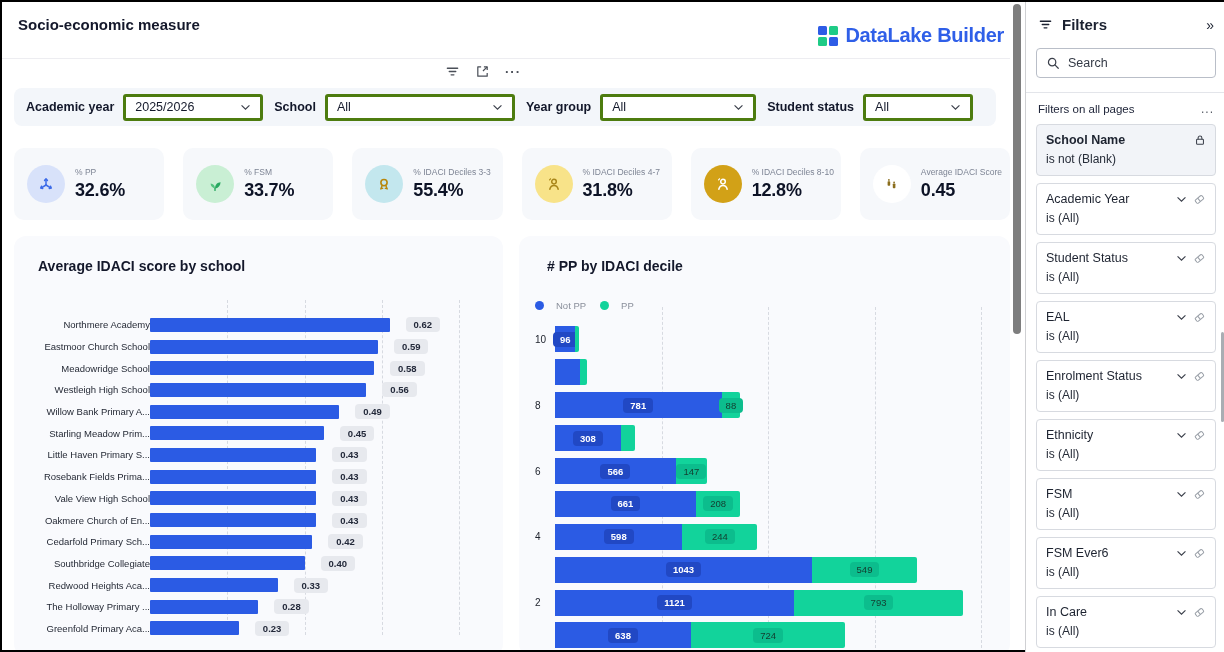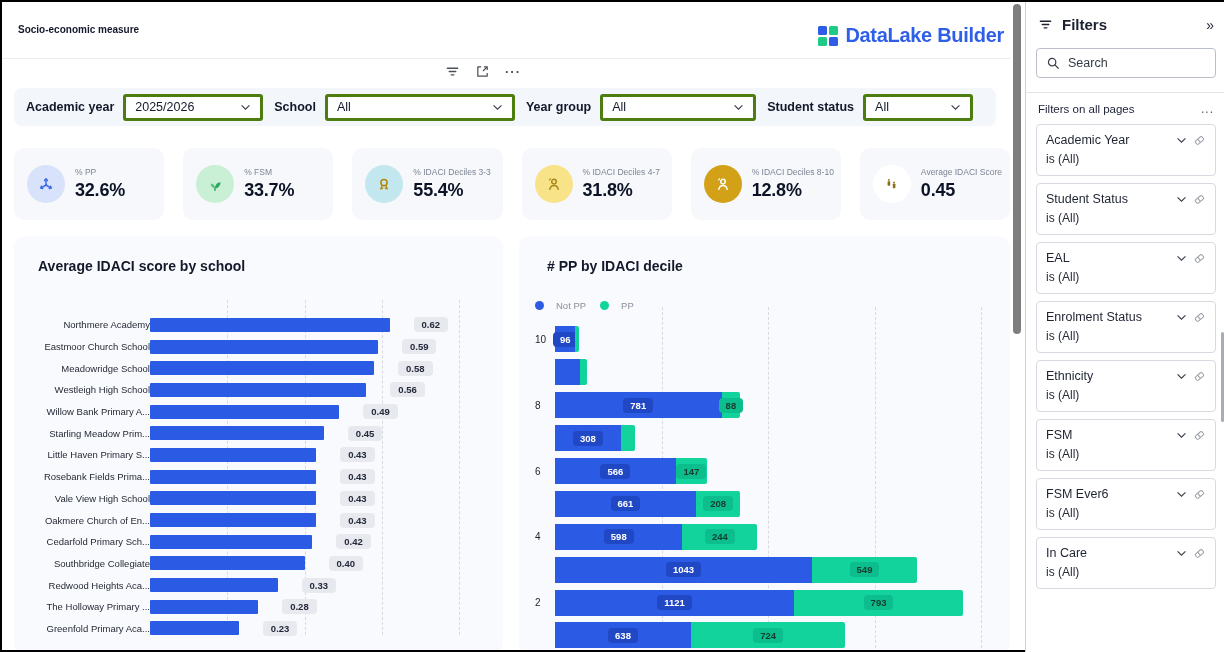--- a/index.html
+++ b/index.html
@@ -4,21 +4,21 @@
 <style>
   * { margin:0; padding:0; box-sizing:border-box; }
   html,body { width:1224px; height:652px; overflow:hidden; background:#fff;
     font-family:"Liberation Sans", sans-serif; }
   .app { position:relative; width:1224px; height:652px; background:#fff;
     border-top:2px solid #000; border-left:2px solid #000; border-bottom:2px solid #000; }
 
   
   .dashboard { position:absolute; left:0; top:0; width:1008px; height:648px; background:#fff; overflow:hidden; }
   .header-rule { position:absolute; left:0; top:56px; width:100%; height:1px; background:#ededf1; }
-  .page-title { position:absolute; left:16px; top:22px; font-size:10px; font-weight:700; color:#14182b; }
+  .page-title { position:absolute; left:16px; top:14px; font-size:15px; font-weight:700; color:#14182b; }
   .logo { position:absolute; right:6px; top:22px; display:flex; align-items:center; gap:7px; }
   .logo-mark { display:grid; grid-template-columns:9px 9px; grid-template-rows:9px 9px; gap:2px; }
   .logo-mark span { display:block; border-radius:1.5px; }
   .lm-a { background:#2e5ce6; } .lm-b { background:#1ecb86; }
   .logo-text { font-size:20px; font-weight:700; color:#2f5fe8; letter-spacing:-0.3px; }
 
   .visual-toolbar { position:absolute; left:443px; top:62px; display:flex; align-items:center; gap:15px; color:#4a4f58; }
   .vt-btn { cursor:pointer; display:flex; align-items:center; }
   .vt-more { font-size:13px; font-weight:700; letter-spacing:1px; color:#4a4f58; line-height:10px; }
 
@@ -49,37 +49,37 @@
   .grid { position:absolute; top:-14px; bottom:4px; }
   .gridline { position:absolute; top:0; bottom:0; width:0; border-left:1px dashed #d7dae1; }
 
   
   .plot-left { margin-top:40px; }
   .lrow { display:flex; align-items:center; height:21.7px; }
   .lcat { width:126px; flex:0 0 126px; text-align:right; padding-right:0; font-size:9.5px;
     color:#1f2430; font-weight:500; white-space:nowrap; overflow:hidden; }
   .lbar-area { position:relative; flex:1; display:flex; align-items:center; height:100%; }
   .lbar { height:14px; background:#2b5be4; border-radius:1px; cursor:pointer; }
-  .lchip { margin-left:24px; background:#e7e9ee; color:#23293a; font-size:9.5px; font-weight:700;
+  .lchip { margin-left:16px; background:#e7e9ee; color:#23293a; font-size:9.5px; font-weight:700;
     padding:2px 8px; border-radius:4px; white-space:nowrap; }
 
   
   .legend { margin-top:26px; display:flex; align-items:center; gap:14px; padding-left:2px; }
   .legend-item { display:flex; align-items:center; gap:12px; }
   .legend-dot { width:9px; height:9px; border-radius:50%; }
   .legend-label { font-size:9.5px; color:#8a8f9b; }
   .plot-right { margin-top:12px; }
   .rrow { display:flex; align-items:center; height:32.9px; }
   .rcat { width:22px; flex:0 0 22px; text-align:left; padding-left:2px; font-size:10px; color:#20242e; }
   .rbar-area { position:relative; flex:1; display:flex; align-items:center; height:100%; }
   .seg { height:26px; display:flex; align-items:center; justify-content:center; cursor:pointer; }
   .seg-notpp { background:#2b5be4; }
   .seg-pp { background:#12d39b; border-radius:0 2px 2px 0; }
   .chip-blue { background:#2148c4; color:#fff; font-size:9.5px; font-weight:700; padding:2px 7px; border-radius:4px; white-space:nowrap; }
-  .chip-green { background:#0cbd8d; color:#143c2f; font-size:9.5px; font-weight:700; padding:2px 7px; border-radius:4px; white-space:nowrap; }
+  .chip-green { background:#0cbd8d; color:#143c2f; font-size:9.5px; font-weight:400; padding:2px 7px; border-radius:4px; white-space:nowrap; }
 
   
   .main-scrollbar { position:absolute; left:1011px; top:2px; width:8px; height:330px; background:#7e7e7e; border-radius:4px; cursor:pointer; }
   .panel-divider { position:absolute; left:1023px; top:0; width:1px; height:652px; background:#cfd0d3; }
   .pane-scrollbar { position:absolute; left:1219px; top:330px; width:3px; height:90px; background:#a9adb3; border-radius:2px; cursor:pointer; }
 
   
   .filters-pane { position:absolute; left:1024px; top:0; width:200px; height:650px; background:#fff; padding:14px 10px 0 10px; overflow:hidden; }
   .fp-header { display:flex; align-items:center; gap:9px; color:#1b2130; padding:0 2px; }
   .fp-title { font-size:15px; font-weight:700; color:#1b2130; flex:1; }
@@ -559,20 +559,32 @@
           </svg>
         </span>
       <input type="text" placeholder="Search" style="">
     </div>
     <div class="fp-divider"></div>
     <div class="fp-section">
       <span class="fp-section-label">Filters on all pages</span>
       <span class="fp-section-more">...</span>
     </div>
     <div class="fp-cards" id="fp-cards">
+        <div class="filter-card highlight">
+          <div class="fc-head">
+            <span class="fc-name">School Name</span>
+            <span class="fc-icon">
+              <svg viewBox="0 0 14 14" width="12" height="12">
+                <rect x="3" y="6" width="8" height="6" rx="1" fill="none" stroke="#3a3f4a" stroke-width="1.2"></rect>
+                <path d="M4.8 6V4.6a2.2 2.2 0 014.4 0V6" fill="none" stroke="#3a3f4a" stroke-width="1.2"></path>
+              </svg>
+            </span>
+          </div>
+          <div class="fc-cond">is not (Blank)</div>
+        </div>
         <div class="filter-card">
           <div class="fc-head">
             <span class="fc-name">Academic Year</span>
             <span class="fc-icon">
               <svg viewBox="0 0 12 8" width="11" height="7">
                 <path d="M1.5 1.5L6 6l4.5-4.5" fill="none" stroke="#3a3f4a" stroke-width="1.3"></path>
               </svg>
             </span>
             <span class="fc-icon">
               <svg viewBox="0 0 14 14" width="13" height="13">

